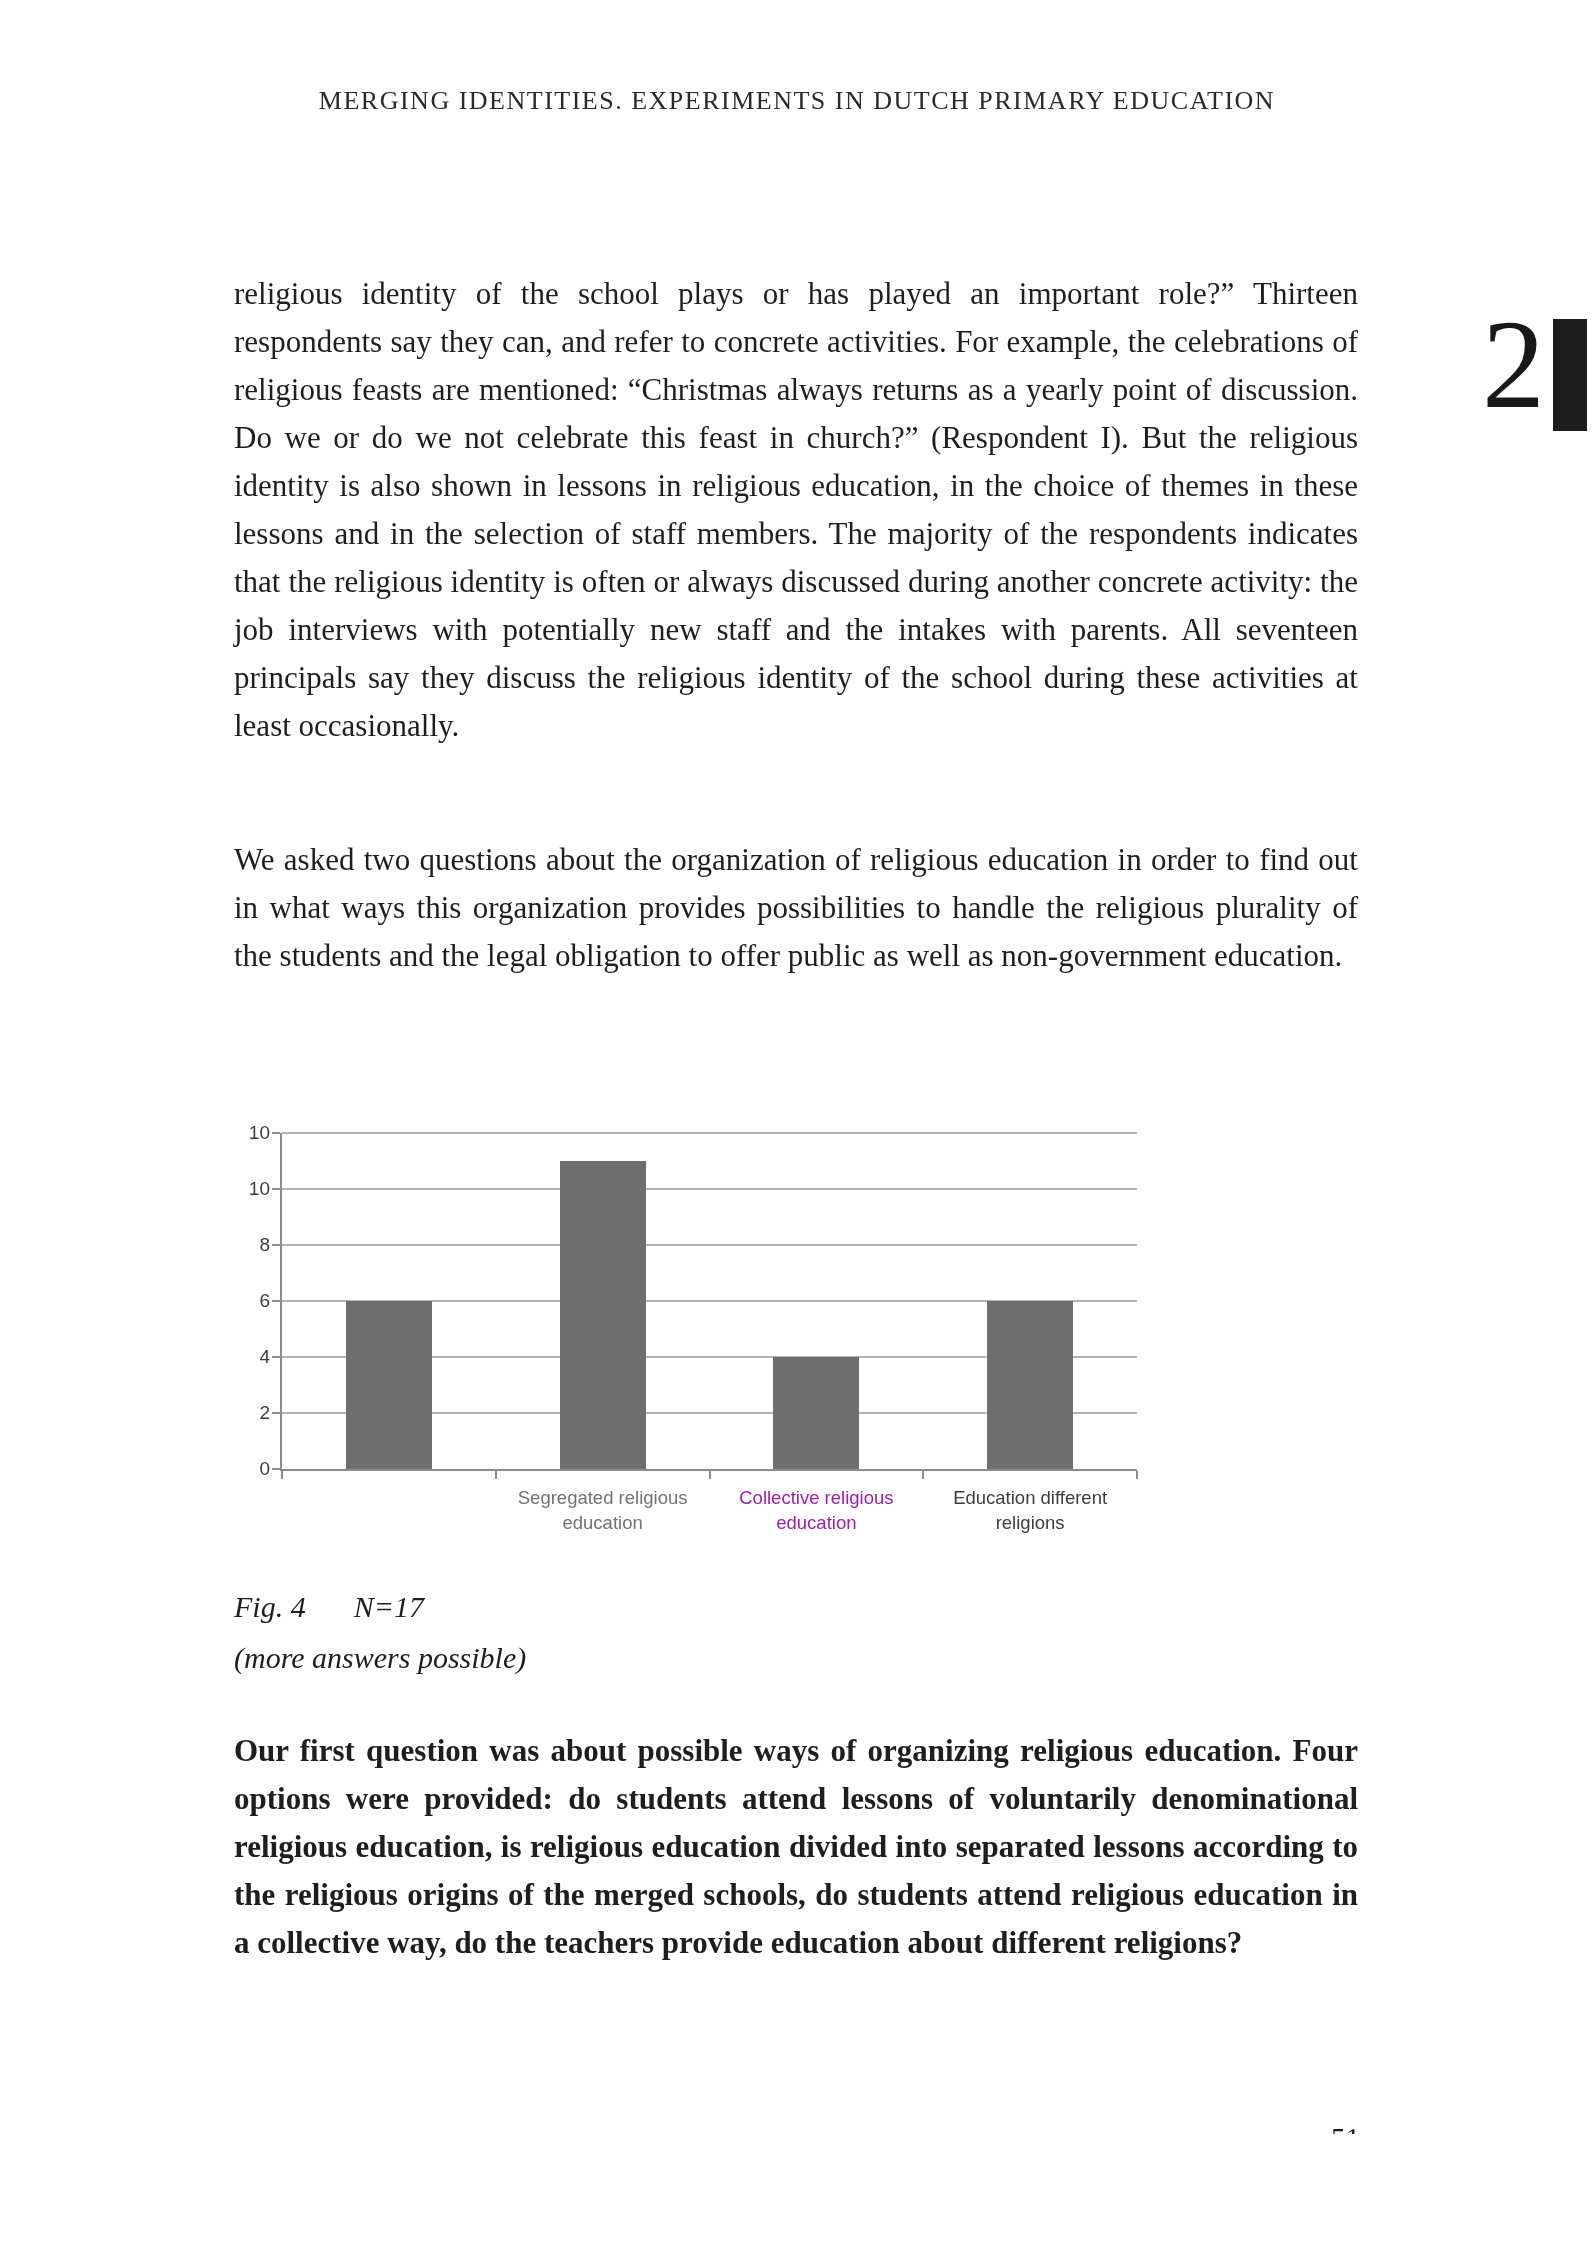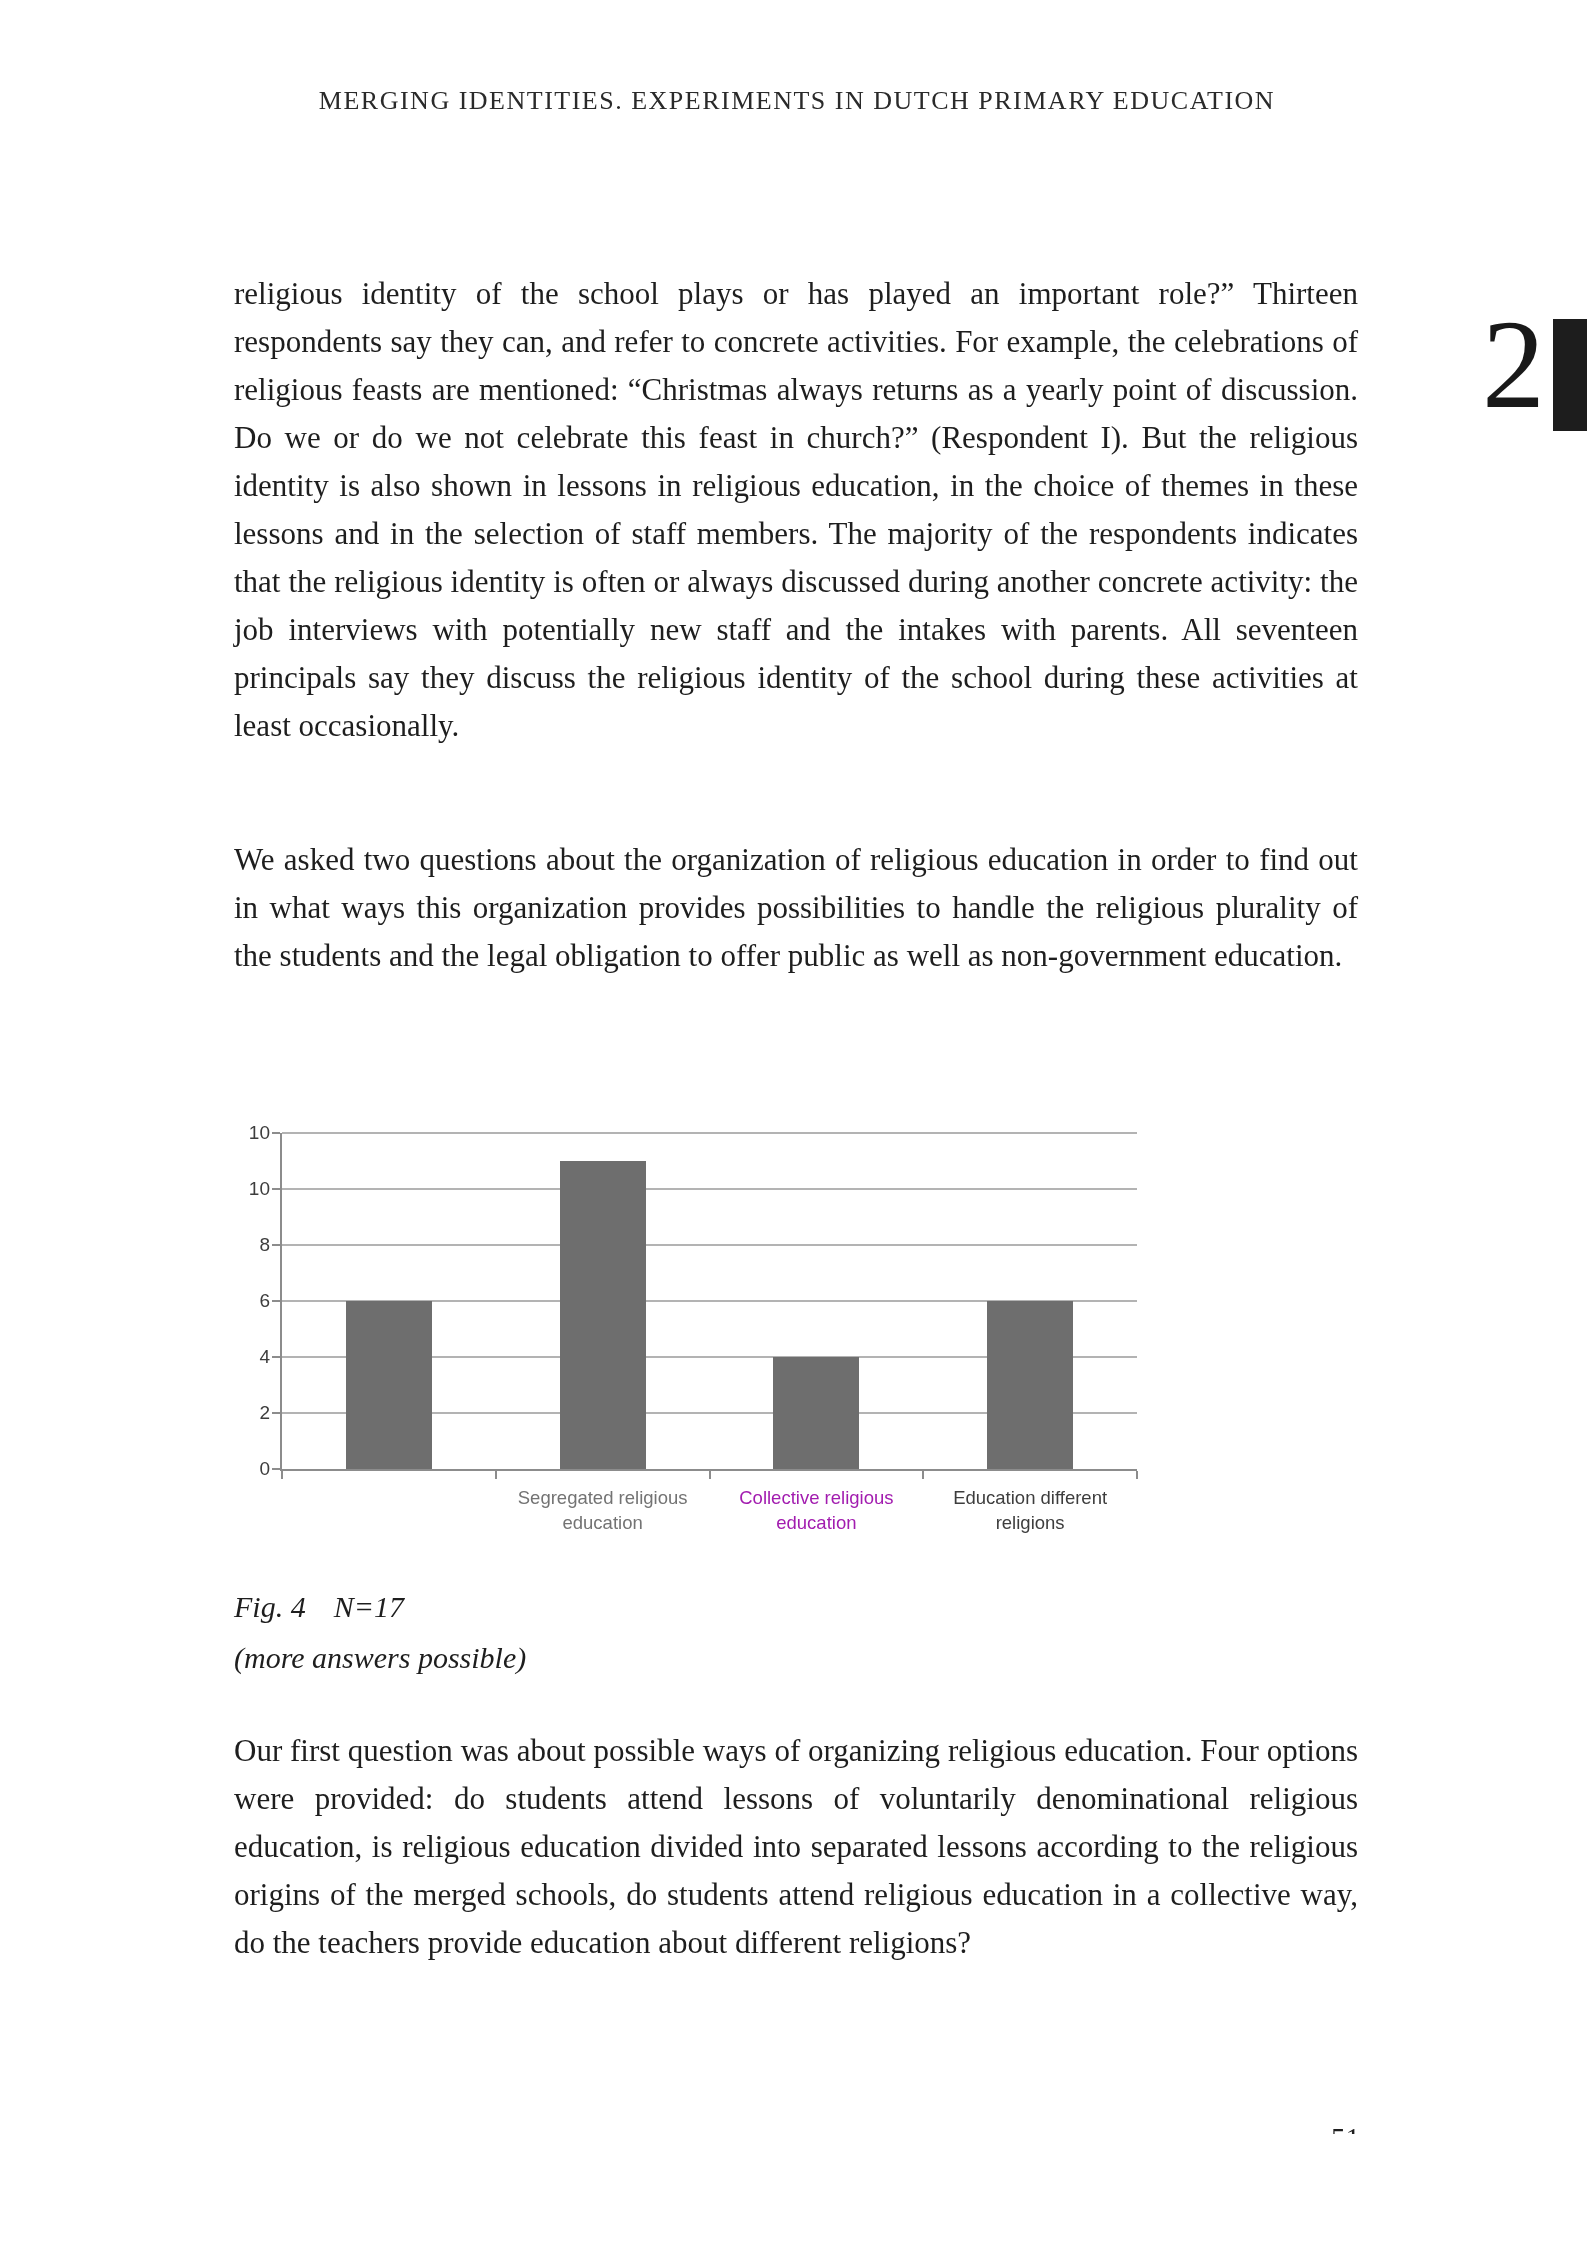--- a/index.html
+++ b/index.html
@@ -24,21 +24,21 @@
   .para {
     position:absolute;
     left:234px; width:1124px;
     font-size:31px;
     line-height:48px;
     text-align:justify;
     color:#1e1e1e;
   }
   .p1 { top:234px;margin-top:36px; }
   .p2 { top:836px; }
-  .p3 { top:1727px; }
+  .p3 { top:1727px;font-weight:bold; }
   .chapter-num {
     position:absolute;
     left:1482px; top:302px;
     font-size:126px;
     line-height:1;
     color:#191919;
   }
   .chapter-bar {
     position:absolute;
     left:1553px; top:319px;
@@ -80,21 +80,21 @@
   .fig-caption-line {
     position:absolute;
     left:234px;
     font-style:italic;
     font-size:30px;
     line-height:44px;
     color:#1e1e1e;
   }
   .cap1 { top:1585px; }
   .cap2 { top:1636px; }
-  .fig-label { margin-right:28px; }
+  .fig-label { margin-right:48px; }
   .page-number {
     position:absolute;
     left:1290px; top:2122px; width:70px;
     text-align:right;
     font-size:29px;
     color:#1e1e1e;
   }
 </style>
 </head>
 <body>

